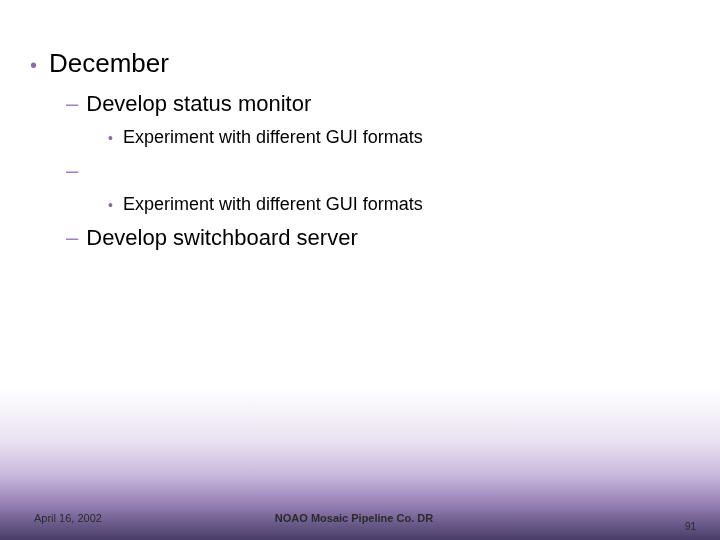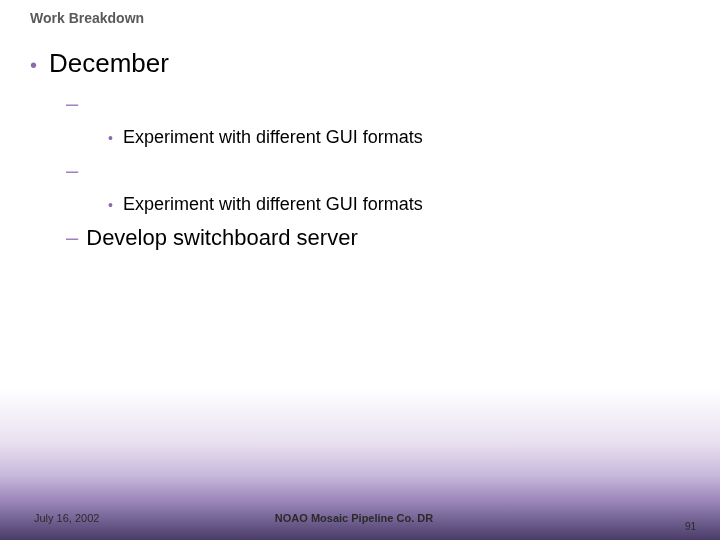--- a/index.html
+++ b/index.html
@@ -98,31 +98,31 @@
     right: 24px;
     font-size: 10px;
     color: #2a2a2a;
   }
 </style>
 </head>
 <body>
 
 <div class="slide">
 
-  <div class="title">Work Breakdown</div>
 
   <div class="content">
 
     <div class="l1">
       <span class="bullet">•</span>
       <span>December</span>
     </div>
 
     <div class="l2">
       <span class="dash">–</span>
+      <span>Develop status monitor</span>
     </div>
     <div class="l3">
       <span class="bullet">•</span>
       <span>Experiment with different GUI formats</span>
     </div>
 
     <div class="l2">
       <span class="dash">–</span>
     </div>
     <div class="l3">
@@ -130,17 +130,17 @@
       <span>Experiment with different GUI formats</span>
     </div>
 
     <div class="l2">
       <span class="dash">–</span>
       <span>Develop switchboard server</span>
     </div>
 
   </div>
 
-  <div class="footer-left">July 16, 2002</div>
+  <div class="footer-left">April 16, 2002</div>
   <div class="footer-center">NOAO Mosaic Pipeline Co. DR</div>
   <div class="footer-right">91</div>
 
 </div>
 
 </body></html>

